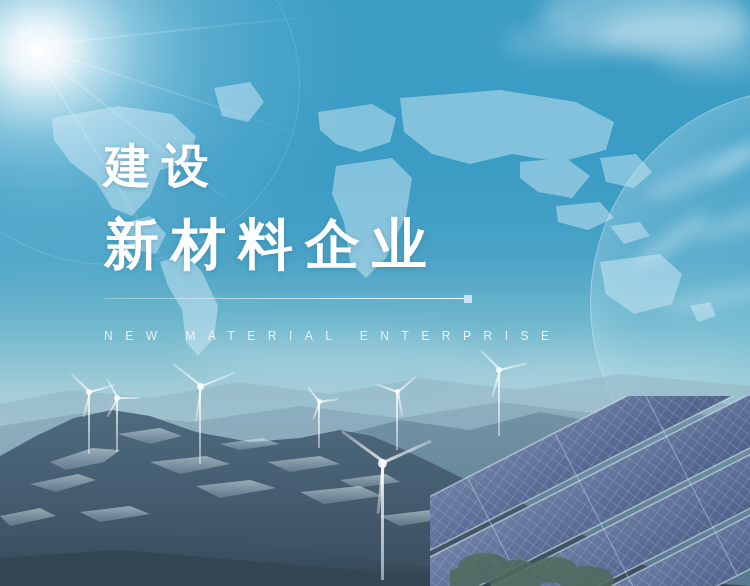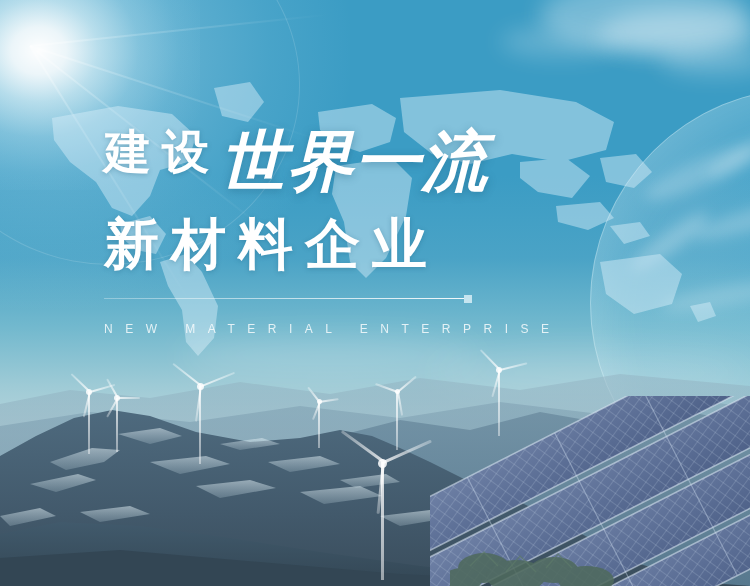--- a/index.html
+++ b/index.html
@@ -160,21 +160,22 @@
   }
 
   
   .solar { position:absolute; right:-10px; bottom:-20px; width:330px; height:210px; }
 
   
   .copy { position:absolute; left:104px; top:128px; width:560px; }
 
   .line1 {
     display:flex;
-    align-items:flex-start;
+    align-items:center;
+    gap:14px;
     height:74px;
   }
   .t-build {
     font-size:47px;
     font-weight:bold;
     color:#ffffff;
     letter-spacing:11px;
     line-height:1;
     text-shadow:0 1px 5px rgba(20,80,110,0.30);
     white-space:nowrap;
@@ -212,21 +213,21 @@
     width:360px; height:1.5px;
     background:linear-gradient(to right, rgba(255,255,255,0.30), rgba(255,255,255,0.92));
   }
   .rule-dot {
     position:absolute; right:0; top:0;
     width:8px; height:8px;
     background:rgba(226,244,250,0.78);
   }
 
   .t-en {
-    margin-top:20px;
+    margin-top:27px;
     font-size:12px;
     font-weight:normal;
     color:rgba(255,255,255,0.80);
     letter-spacing:12.5px;
     line-height:1;
     white-space:nowrap;
   }
 </style>
 </head>
 <body>
@@ -451,21 +452,20 @@
       <path d="M20,44 L34,30 L48,44"></path>
       <path d="M56,50 L70,34 L86,50"></path>
       <path d="M96,46 L108,32 L122,46"></path>
     </g>
   </svg>
 
   <div class="copy">
 
     <div class="line1">
       <span class="t-build">建设</span>
-      <span class="t-worldclass">世界一流</span>
     </div>
 
     <div class="t-newmat">新材料企业</div>
 
     <div class="rule-wrap">
       <div class="rule-line"></div>
       <div class="rule-dot"></div>
     </div>
 
     <div class="t-en">NEW MATERIAL ENTERPRISE</div>

